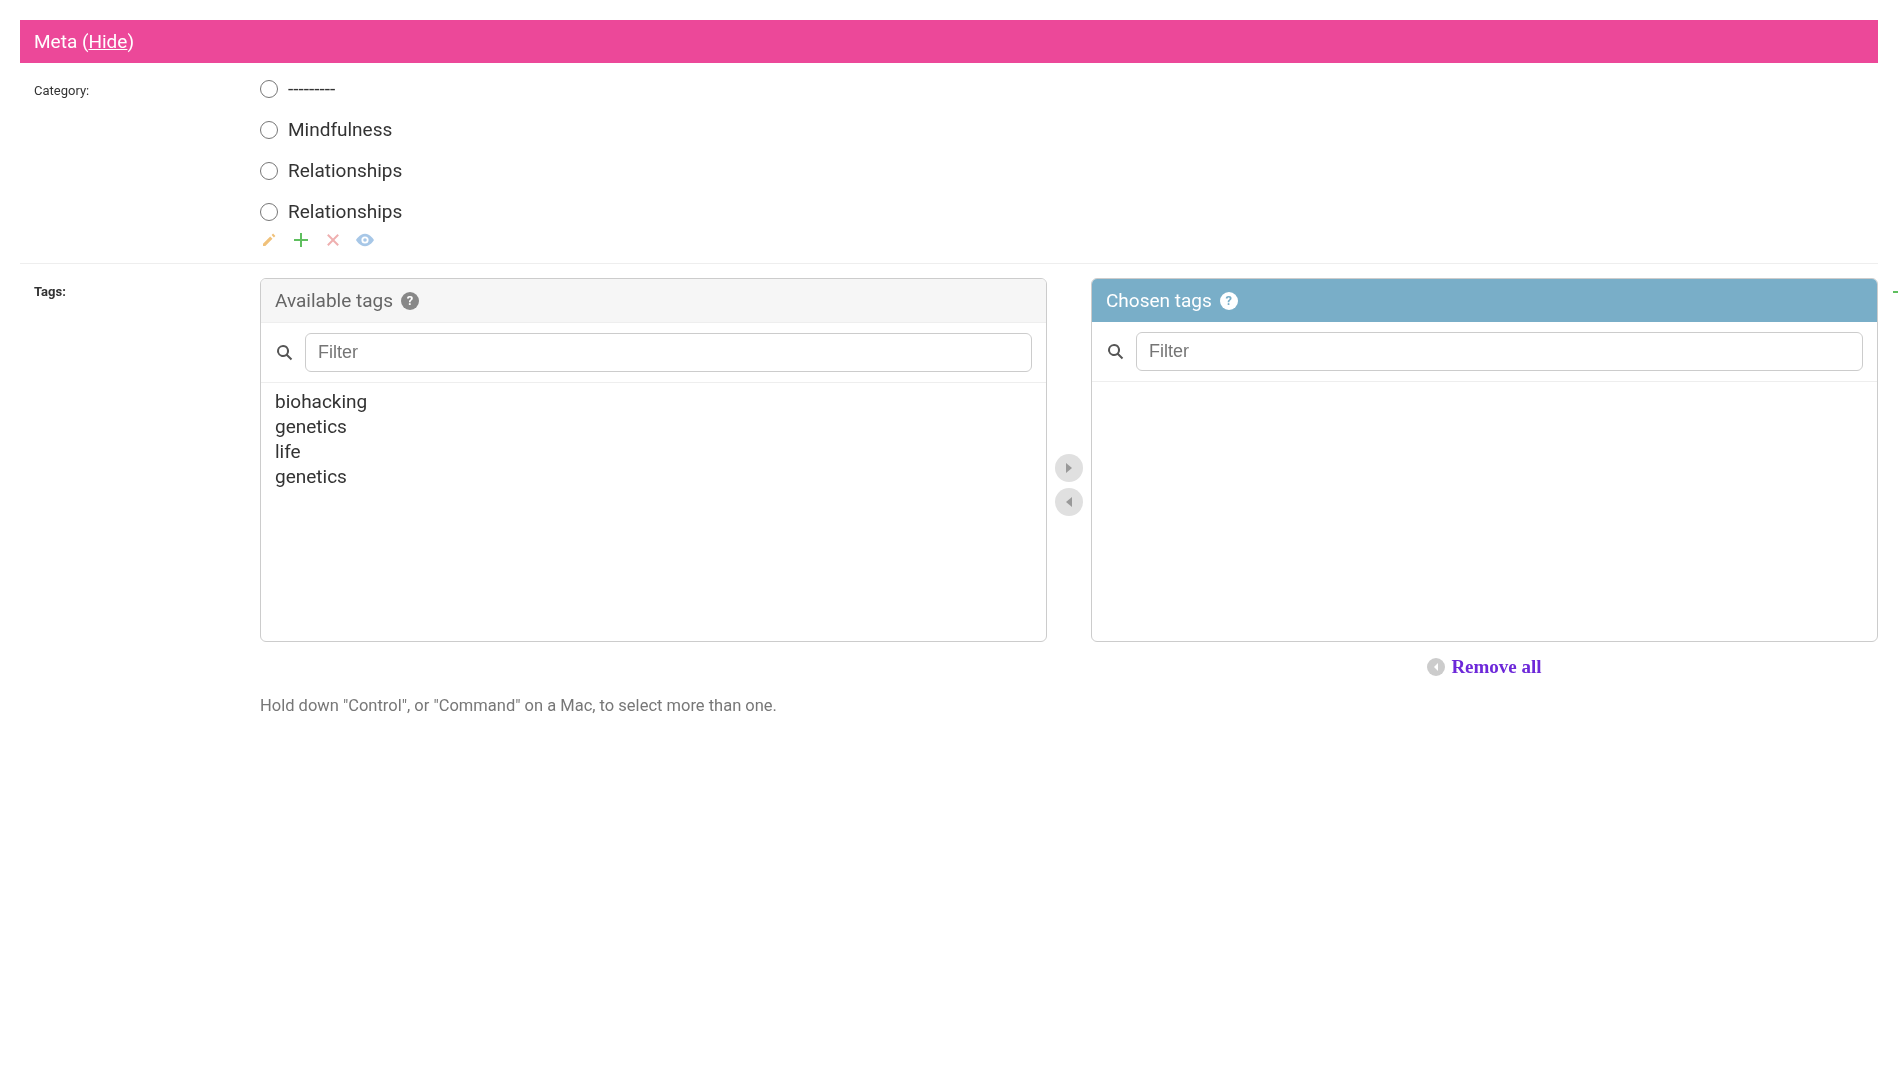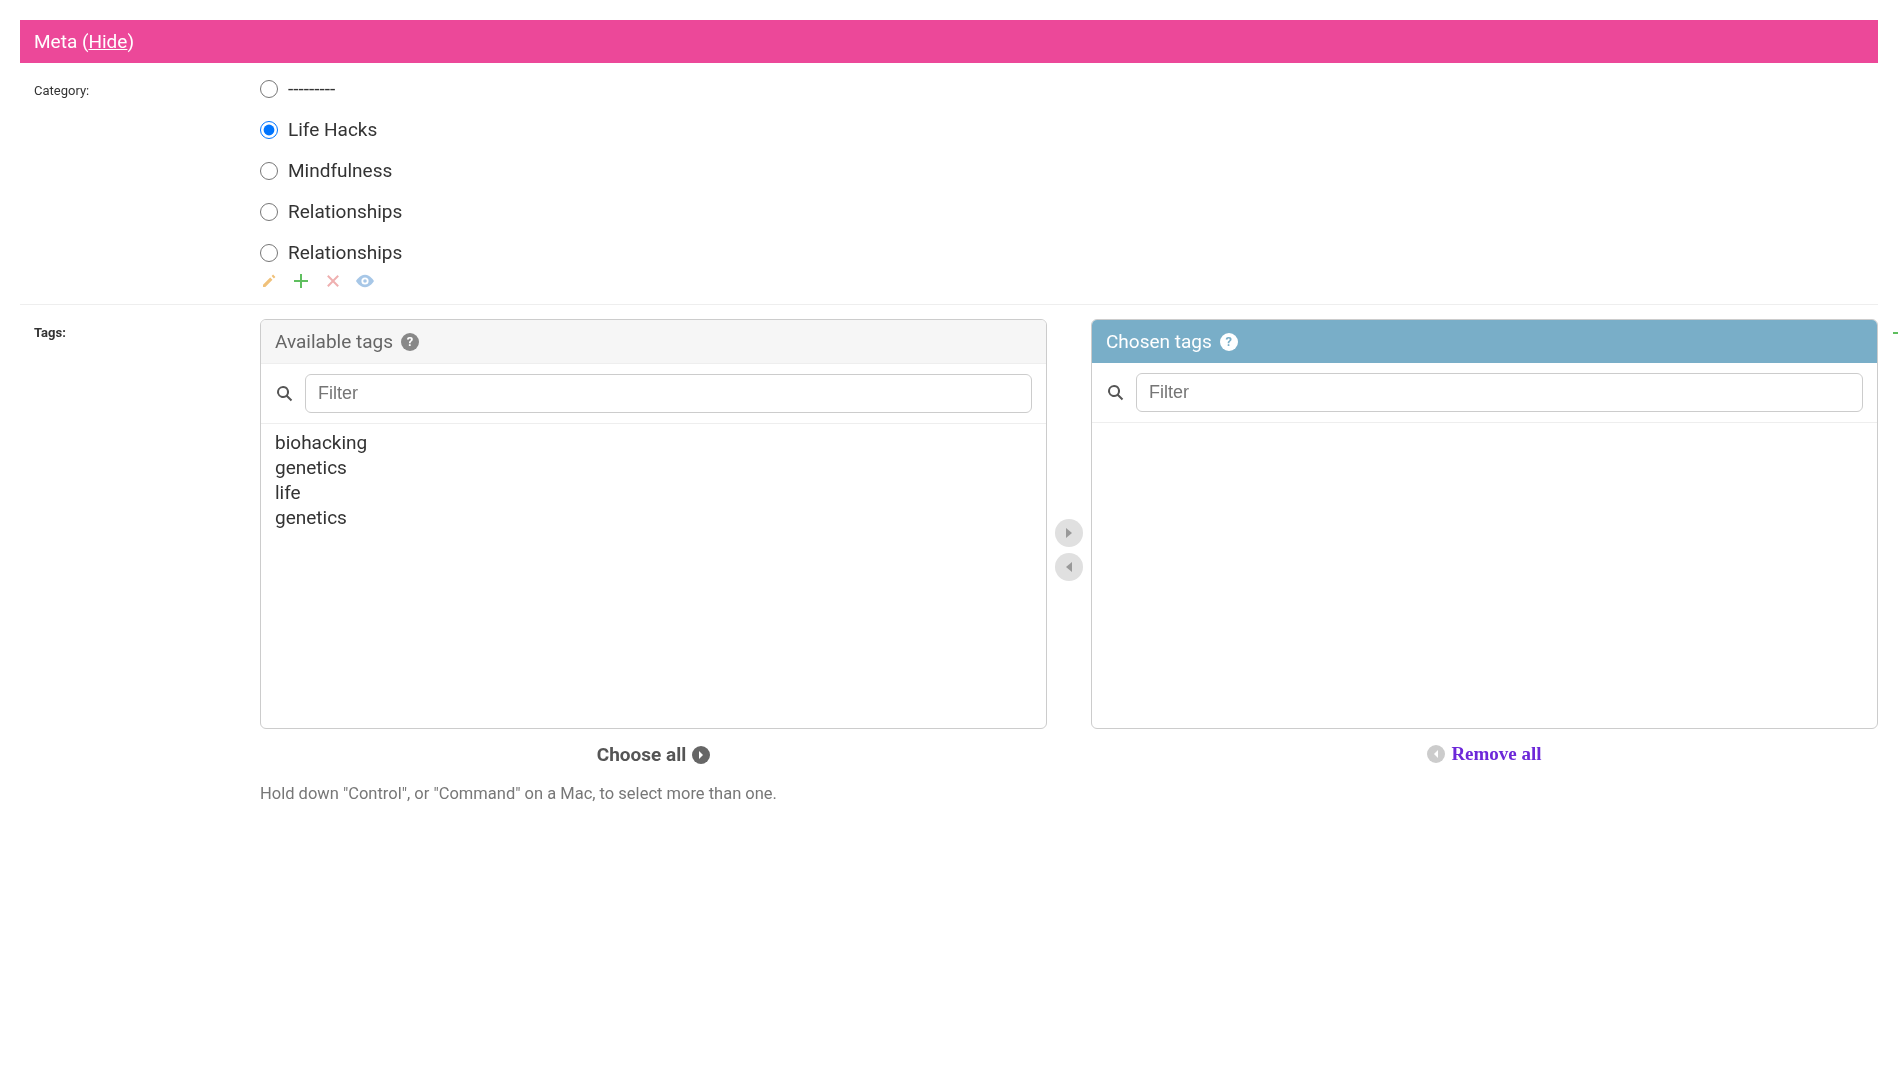--- a/index.html
+++ b/index.html
@@ -88,21 +88,21 @@
   .selector-col {
     flex: 1;
     display: flex;
     flex-direction: column;
   }
   .selector-box {
     border: 1px solid #ccc;
     border-radius: 6px;
     display: flex;
     flex-direction: column;
-    height: 410px;
+    height: 364px;
     overflow: hidden;
     background: #fff;
   }
   .selector-title {
     padding: 10px 14px;
     font-size: 19px;
     display: flex;
     align-items: center;
     gap: 8px;
   }
@@ -189,26 +189,20 @@
 </div>
 
 <div class="form-row">
   <div class="label-col">Category:</div>
   <div class="field-col">
     <ul class="radio-list" id="category-radio-list">
         <li>
           <label>
             <input type="radio" name="category" style="">
             <span>---------</span>
-          </label>
-        </li>
-        <li>
-          <label>
-            <input type="radio" name="category" checked="" style="">
-            <span>Life Hacks</span>
           </label>
         </li>
         <li>
           <label>
             <input type="radio" name="category" style="">
             <span>Mindfulness</span>
           </label>
         </li>
         <li>
           <label>
@@ -272,28 +266,20 @@
             </span>
             <input type="text" placeholder="Filter" style="">
           </div>
           <div class="selector-list" id="available-tags-list">
               <div class="opt">biohacking</div>
               <div class="opt">genetics</div>
               <div class="opt">life</div>
               <div class="opt">genetics</div>
             </div>
         </div>
-        <div class="selector-action">
-          <span>Choose all</span>
-          <span class="action-glyph dark">
-            <svg width="10" height="10" viewBox="0 0 10 10">
-                <path fill="currentColor" d="M3 1l4 4-4 4V1z"></path>
-              </svg>
-          </span>
-        </div>
       </div>
 
       <div class="selector-chooser">
         <button class="chooser-btn" type="button">
           <svg width="12" height="12" viewBox="0 0 12 12">
               <path fill="currentColor" d="M3 1l6 5-6 5V1z"></path>
             </svg>
         </button>
         <button class="chooser-btn" type="button">
           <svg width="12" height="12" viewBox="0 0 12 12">

